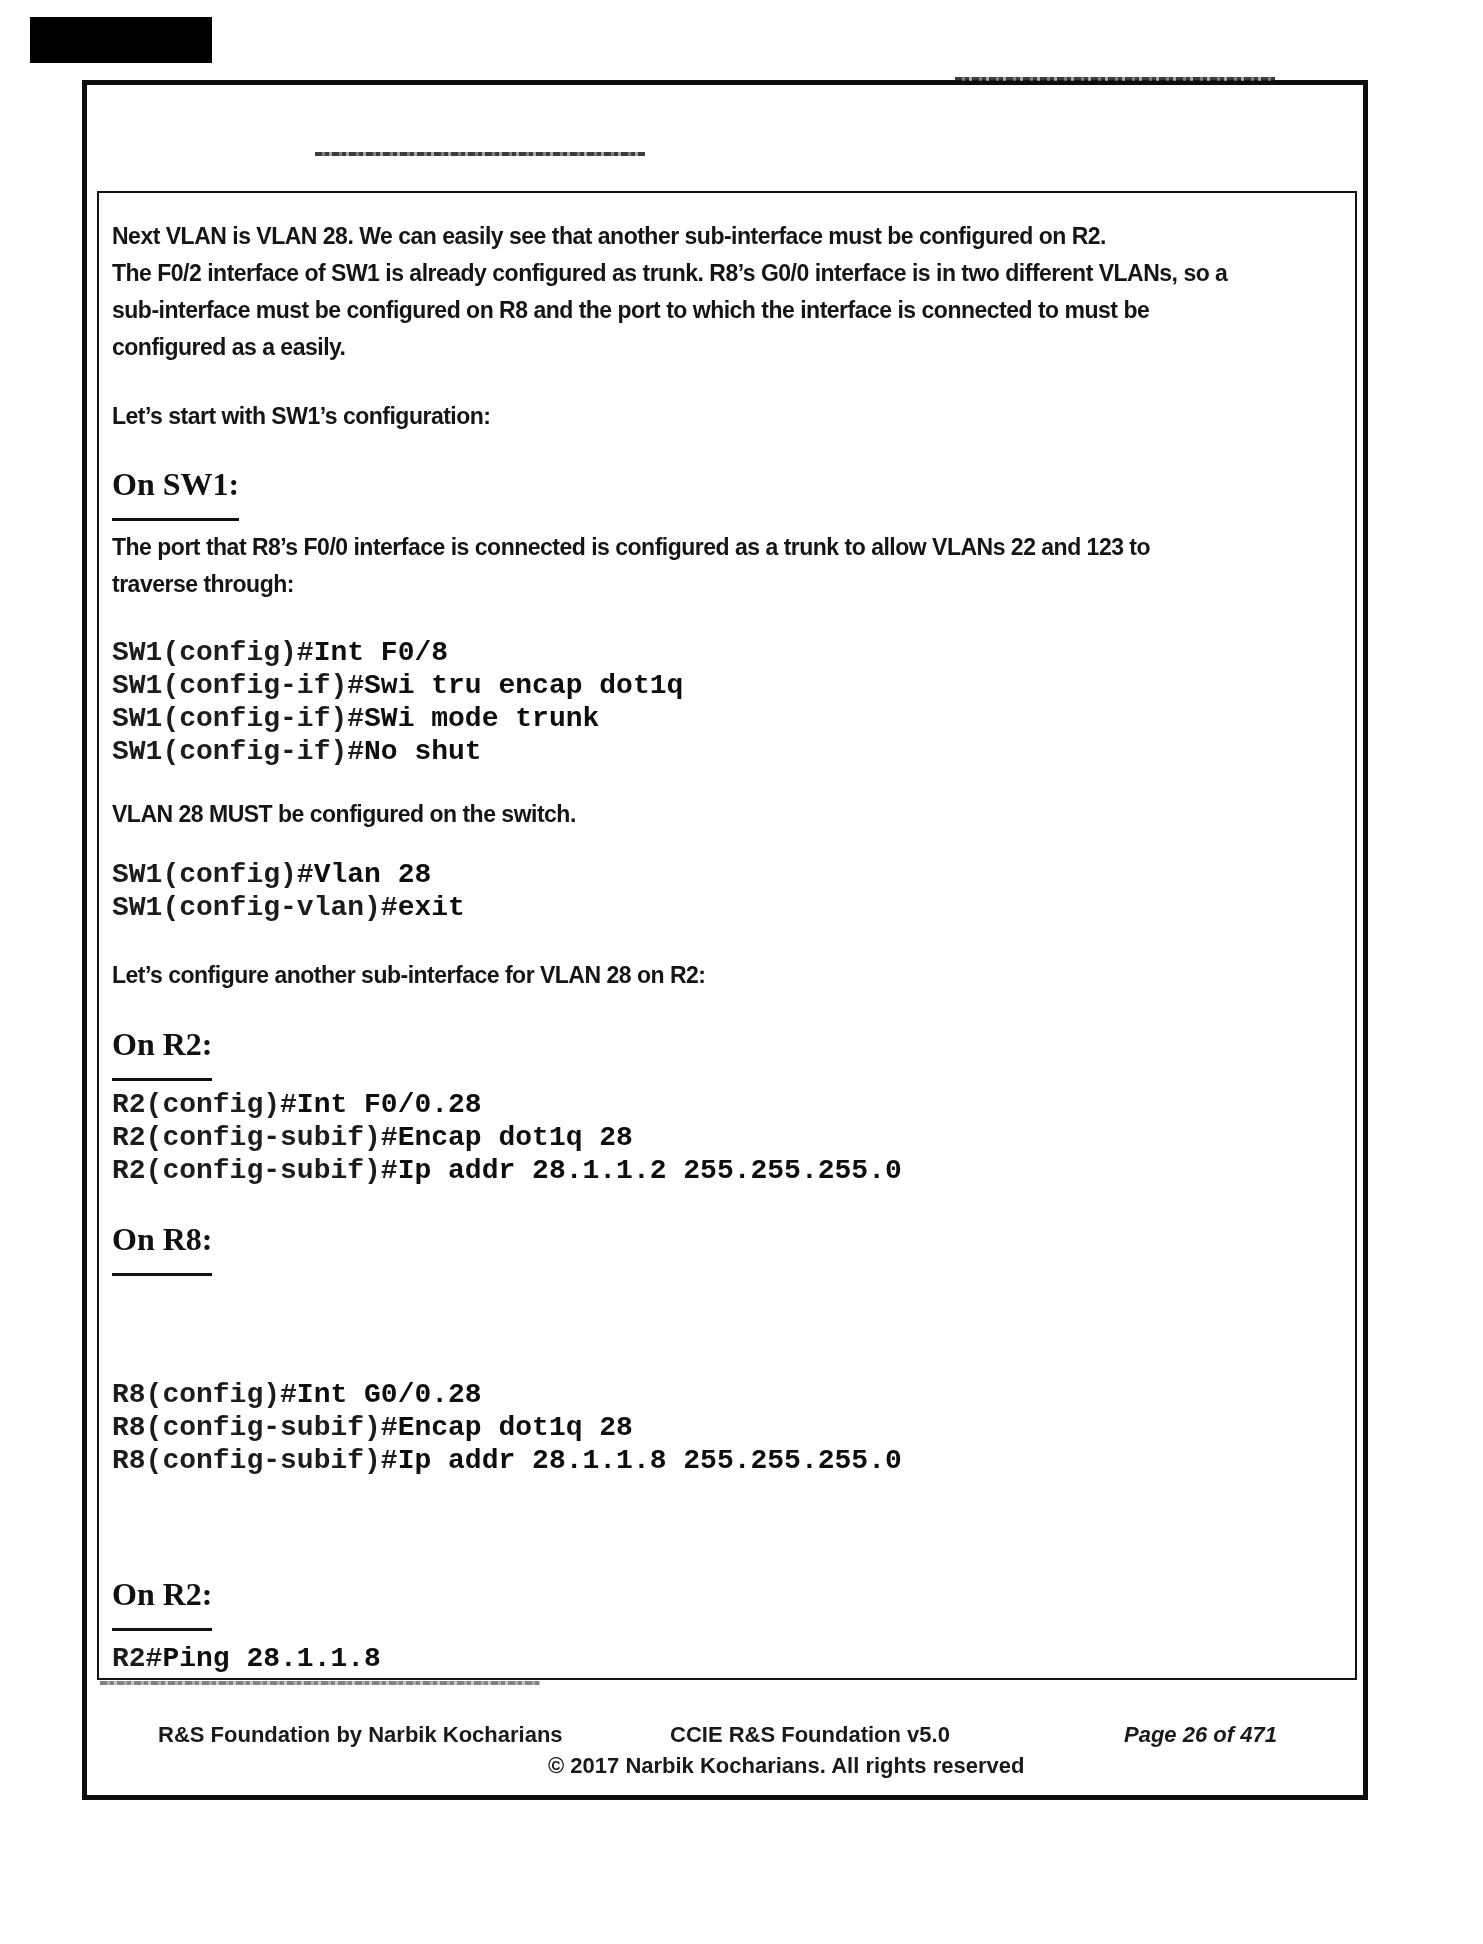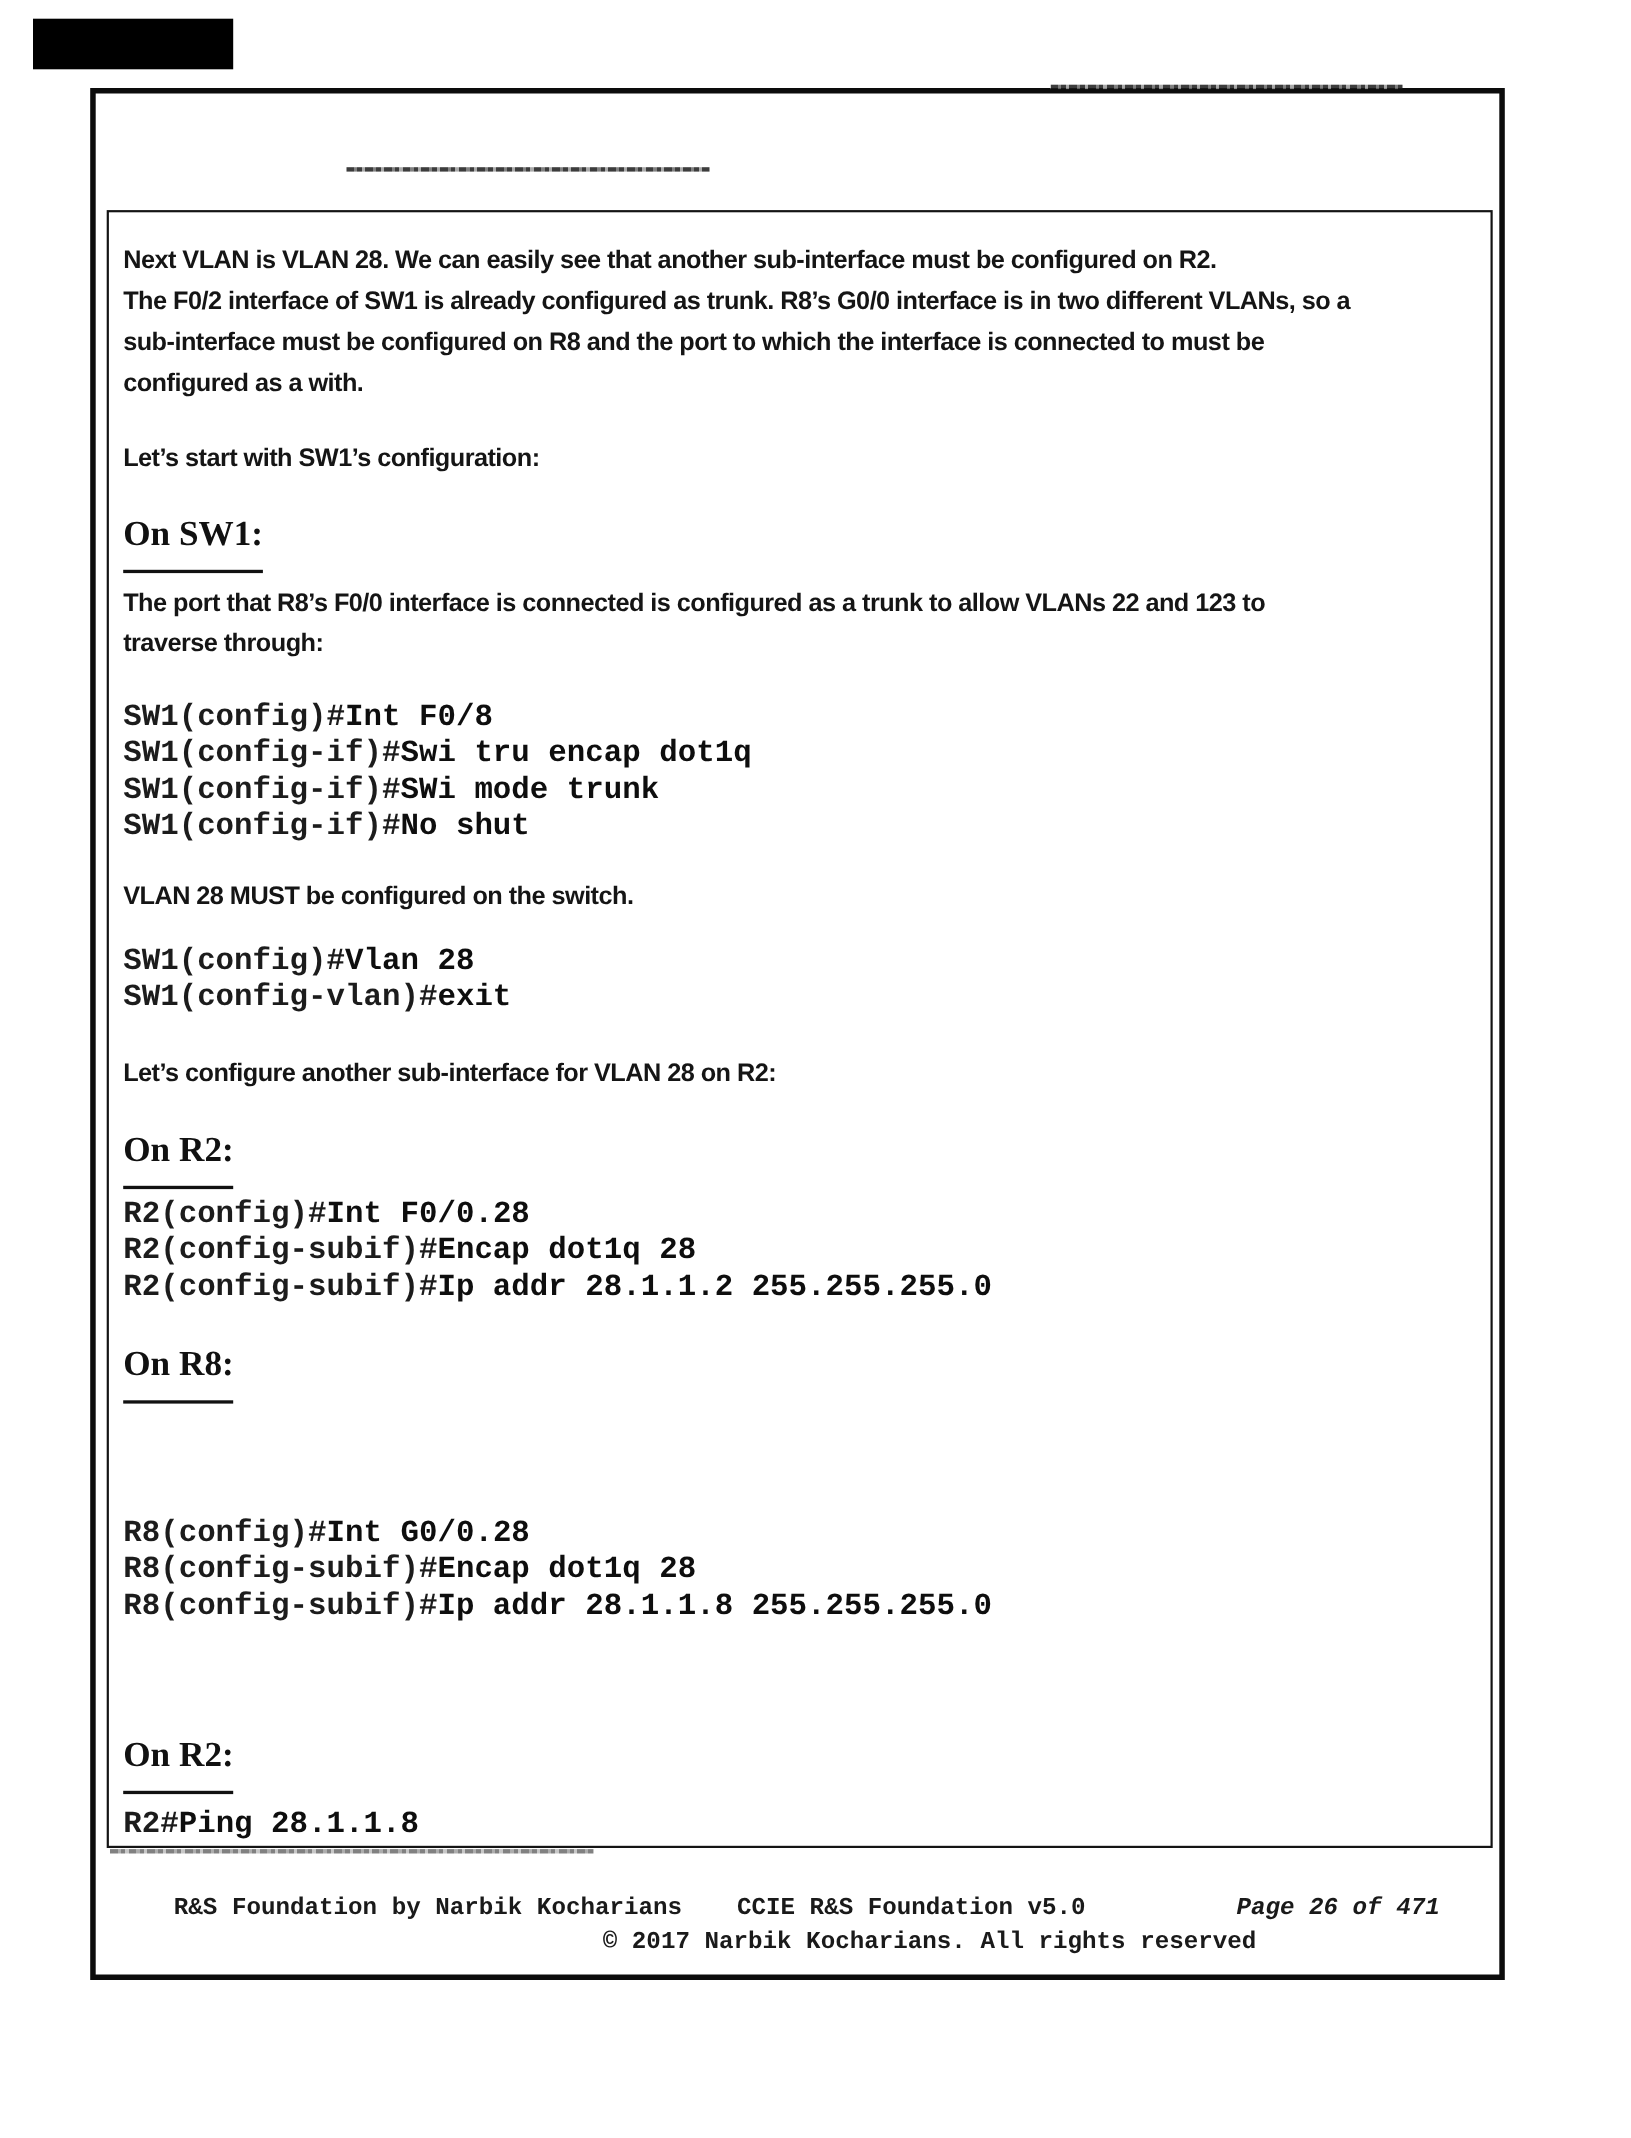--- a/index.html
+++ b/index.html
@@ -52,21 +52,21 @@
   .cl {
     white-space: nowrap;
     font-family: "Liberation Mono", monospace;
     font-size: 28px; line-height: 33px; color: #1c1c1c;
   }
   .cl .pr { font-weight: bold; }
   .cl .cm { font-weight: bold; color: #0e0e0e; }
 
   .foot {
     position: absolute; white-space: nowrap;
-    font-family: Liberation Mono, monospace;
+    font-family: Liberation Sans, sans-serif;
     font-size: 22px; font-weight: bold; color: #1a1a1a;
   }
   .foot.italic { font-style: italic; }
 </style>
 </head>
 <body>
 
 <div class="page">
 
   <div class="redact top"></div>
@@ -76,21 +76,21 @@
   <div class="inner"></div>
 
   <div class="artifact a1"></div>
   <div class="artifact a2"></div>
   <div class="artifact a3"></div>
 
   <div class="para" style="top:218px">
     <div class="tl">Next VLAN is VLAN 28. We can easily see that another sub-interface must be configured on R2.</div>
     <div class="tl">The F0/2 interface of SW1 is already configured as trunk. R8’s G0/0 interface is in two different VLANs, so a</div>
     <div class="tl">sub-interface must be configured on R8 and the port to which the interface is connected to must be</div>
-    <div class="tl">configured as a with.</div>
+    <div class="tl">configured as a easily.</div>
   </div>
 
   <div class="para" style="top:398px">
     <div class="tl">Let’s start with SW1’s configuration:</div>
   </div>
 
   <div class="hd" style="top:464px">
     <span>On SW1:</span>
   </div>
 

